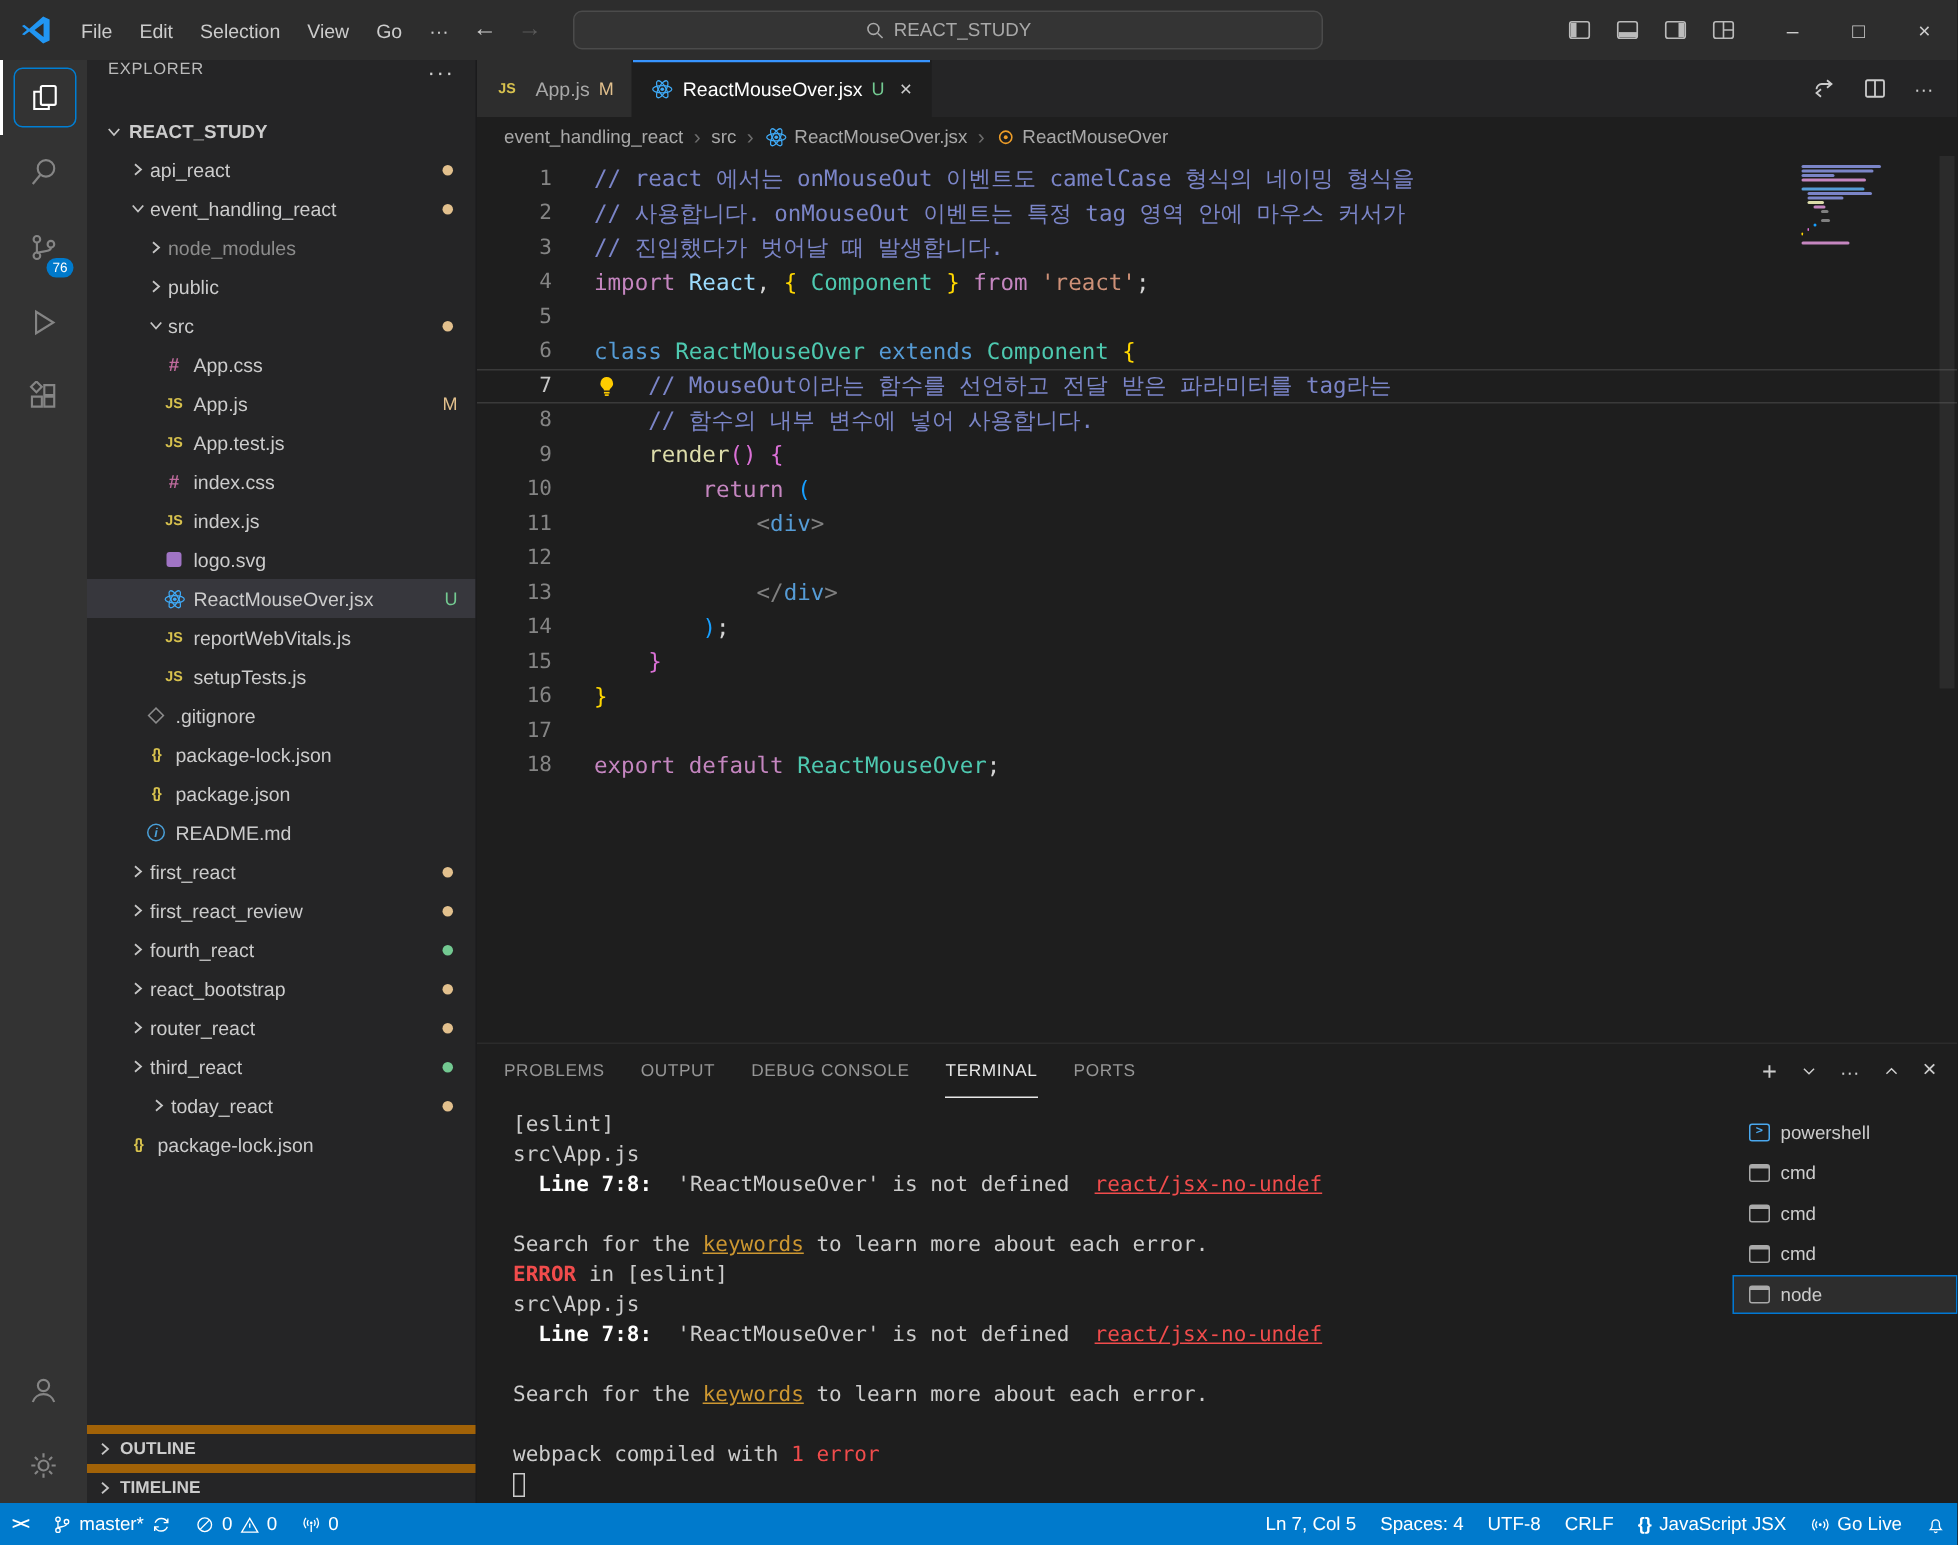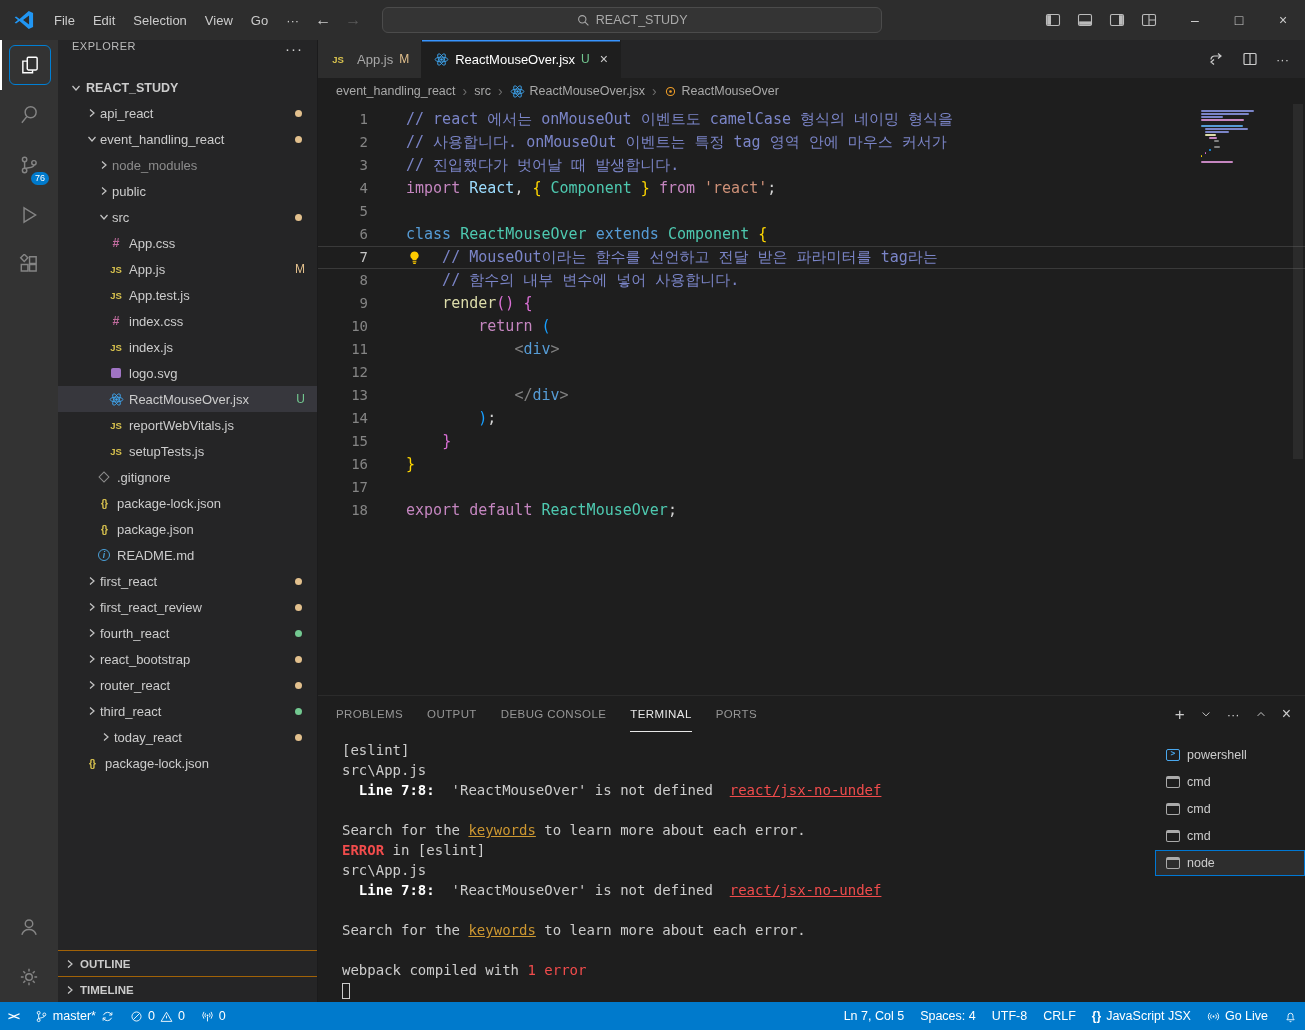--- a/index.html
+++ b/index.html
@@ -45,42 +45,42 @@
   .fi-js{color:#d8c24e;font-size:9.5px;font-weight:bold}
   .fi-json{color:#d8c24e;font-size:10px;font-weight:bold;letter-spacing:-1px}
   .fi-css{color:#bf6b9d;font-size:12.5px;font-weight:bold}
   .fi-md{width:12px;height:12px;border:1px solid #4aa0d8;border-radius:50%;color:#4aa0d8;font-size:8.5px;font-weight:bold;font-style:italic;display:inline-flex;align-items:center;justify-content:center;margin:0 7px 0 2px}
   .fi-svg{width:10px;height:10px;background:#a074c4;border-radius:2px;margin:0 8px 0 3px}
   .fi-git{width:8px;height:8px;border:1px solid #8c8c8c;transform:rotate(45deg);margin:0 9px 0 4px}
   .tlabel{white-space:nowrap}
   .tbadge{position:absolute;right:12px;font-size:12px}
   .tbadge.mod{color:#e2c08d}.tbadge.green{color:#73c991}
   .tdot{position:absolute;right:15px;width:7px;height:7px;border-radius:50%}
-  .sb-sec{height:26px;display:flex;align-items:center;font-weight:bold;font-size:11.5px;color:#cccccc;padding-left:4px;gap:2px;border-top:1px solid #a16207;flex-shrink:0}
+  .sb-sec{height:26px;display:flex;align-items:center;font-weight:bold;font-size:11.5px;color:#cccccc;padding-left:4px;gap:2px;border-top:6px solid #a16207;flex-shrink:0}
 
   
   .editor-col{flex:1;display:flex;flex-direction:column;min-width:0;background:#1e1e1e}
   .tabbar{height:38px;background:#252526;display:flex;align-items:stretch;flex-shrink:0}
   .tab{display:flex;align-items:center;gap:6px;padding:0 12px;font-size:13px;border-right:1px solid #1e1e1e;cursor:pointer}
   .tab.inactive{background:#2d2d2d;color:#a8a8a8}
   .tab.active{background:#1e1e1e;color:#ffffff;box-shadow:inset 0 1.5px 0 #3794ff}
   .tab-badge.mod{color:#e2c08d;font-size:12px}
   .tab-badge.green{color:#73c991;font-size:12px}
   .tab-close{margin-left:4px;color:#cccccc;font-size:14px}
   .tab-actions{margin-left:auto;display:flex;align-items:center;gap:18px;padding-right:16px;color:#ccc}
   .tab-actions svg{stroke:#ccc;fill:none;stroke-width:1.2}
   .breadcrumbs{height:26px;display:flex;align-items:center;padding-left:18px;font-size:12.5px;color:#a9a9a9;gap:7px;flex-shrink:0}
   .bc-sep{color:#6e6e6e;font-size:14px}
   .bc-item{display:flex;align-items:center;gap:5px}
   .code-area{flex:1;position:relative;overflow:hidden;padding-top:4px}
   .cline{display:flex;height:23px;line-height:23px;font-family:"DejaVu Sans Mono",monospace;font-size:15px}
   .cline.cur{box-shadow:inset 0 1px 0 #3a3a3a, inset 0 -1px 0 #3a3a3a}
   .lnum{width:50px;text-align:right;color:#858585;flex-shrink:0;font-size:14px}
   .cline.cur .lnum{color:#c6c6c6}
-  .ltext{margin-left:38px;white-space:pre;position:relative}
+  .ltext{margin-left:28px;white-space:pre;position:relative}
   .bulb{position:absolute;left:1px;top:3px;width:16px;height:16px}
   .tk-c{color:#7b85c8}.tk-k{color:#c586c0}.tk-kb{color:#569cd6}.tk-cl{color:#4ec9b0}
   .tk-v{color:#9cdcfe}.tk-s{color:#ce9178}.tk-fn{color:#dcdcaa}.tk-p{color:#d4d4d4}
   .tk-b1{color:#ffd700}.tk-b2{color:#da70d6}.tk-b3{color:#179fff}.tk-tg{color:#569cd6}.tk-ab{color:#808080}
   .minimap{position:absolute;top:6px;right:16px;width:88px}
   .mm-line{height:2px;margin-bottom:1px;border-radius:1px}
   .vscroll{position:absolute;top:0;right:2px;width:10px;height:355px;background:rgba(121,121,121,.15)}
 
   
   .panel{height:307px;border-top:1px solid #2b2b2b;display:flex;flex-direction:column;flex-shrink:0;background:#1e1e1e}

